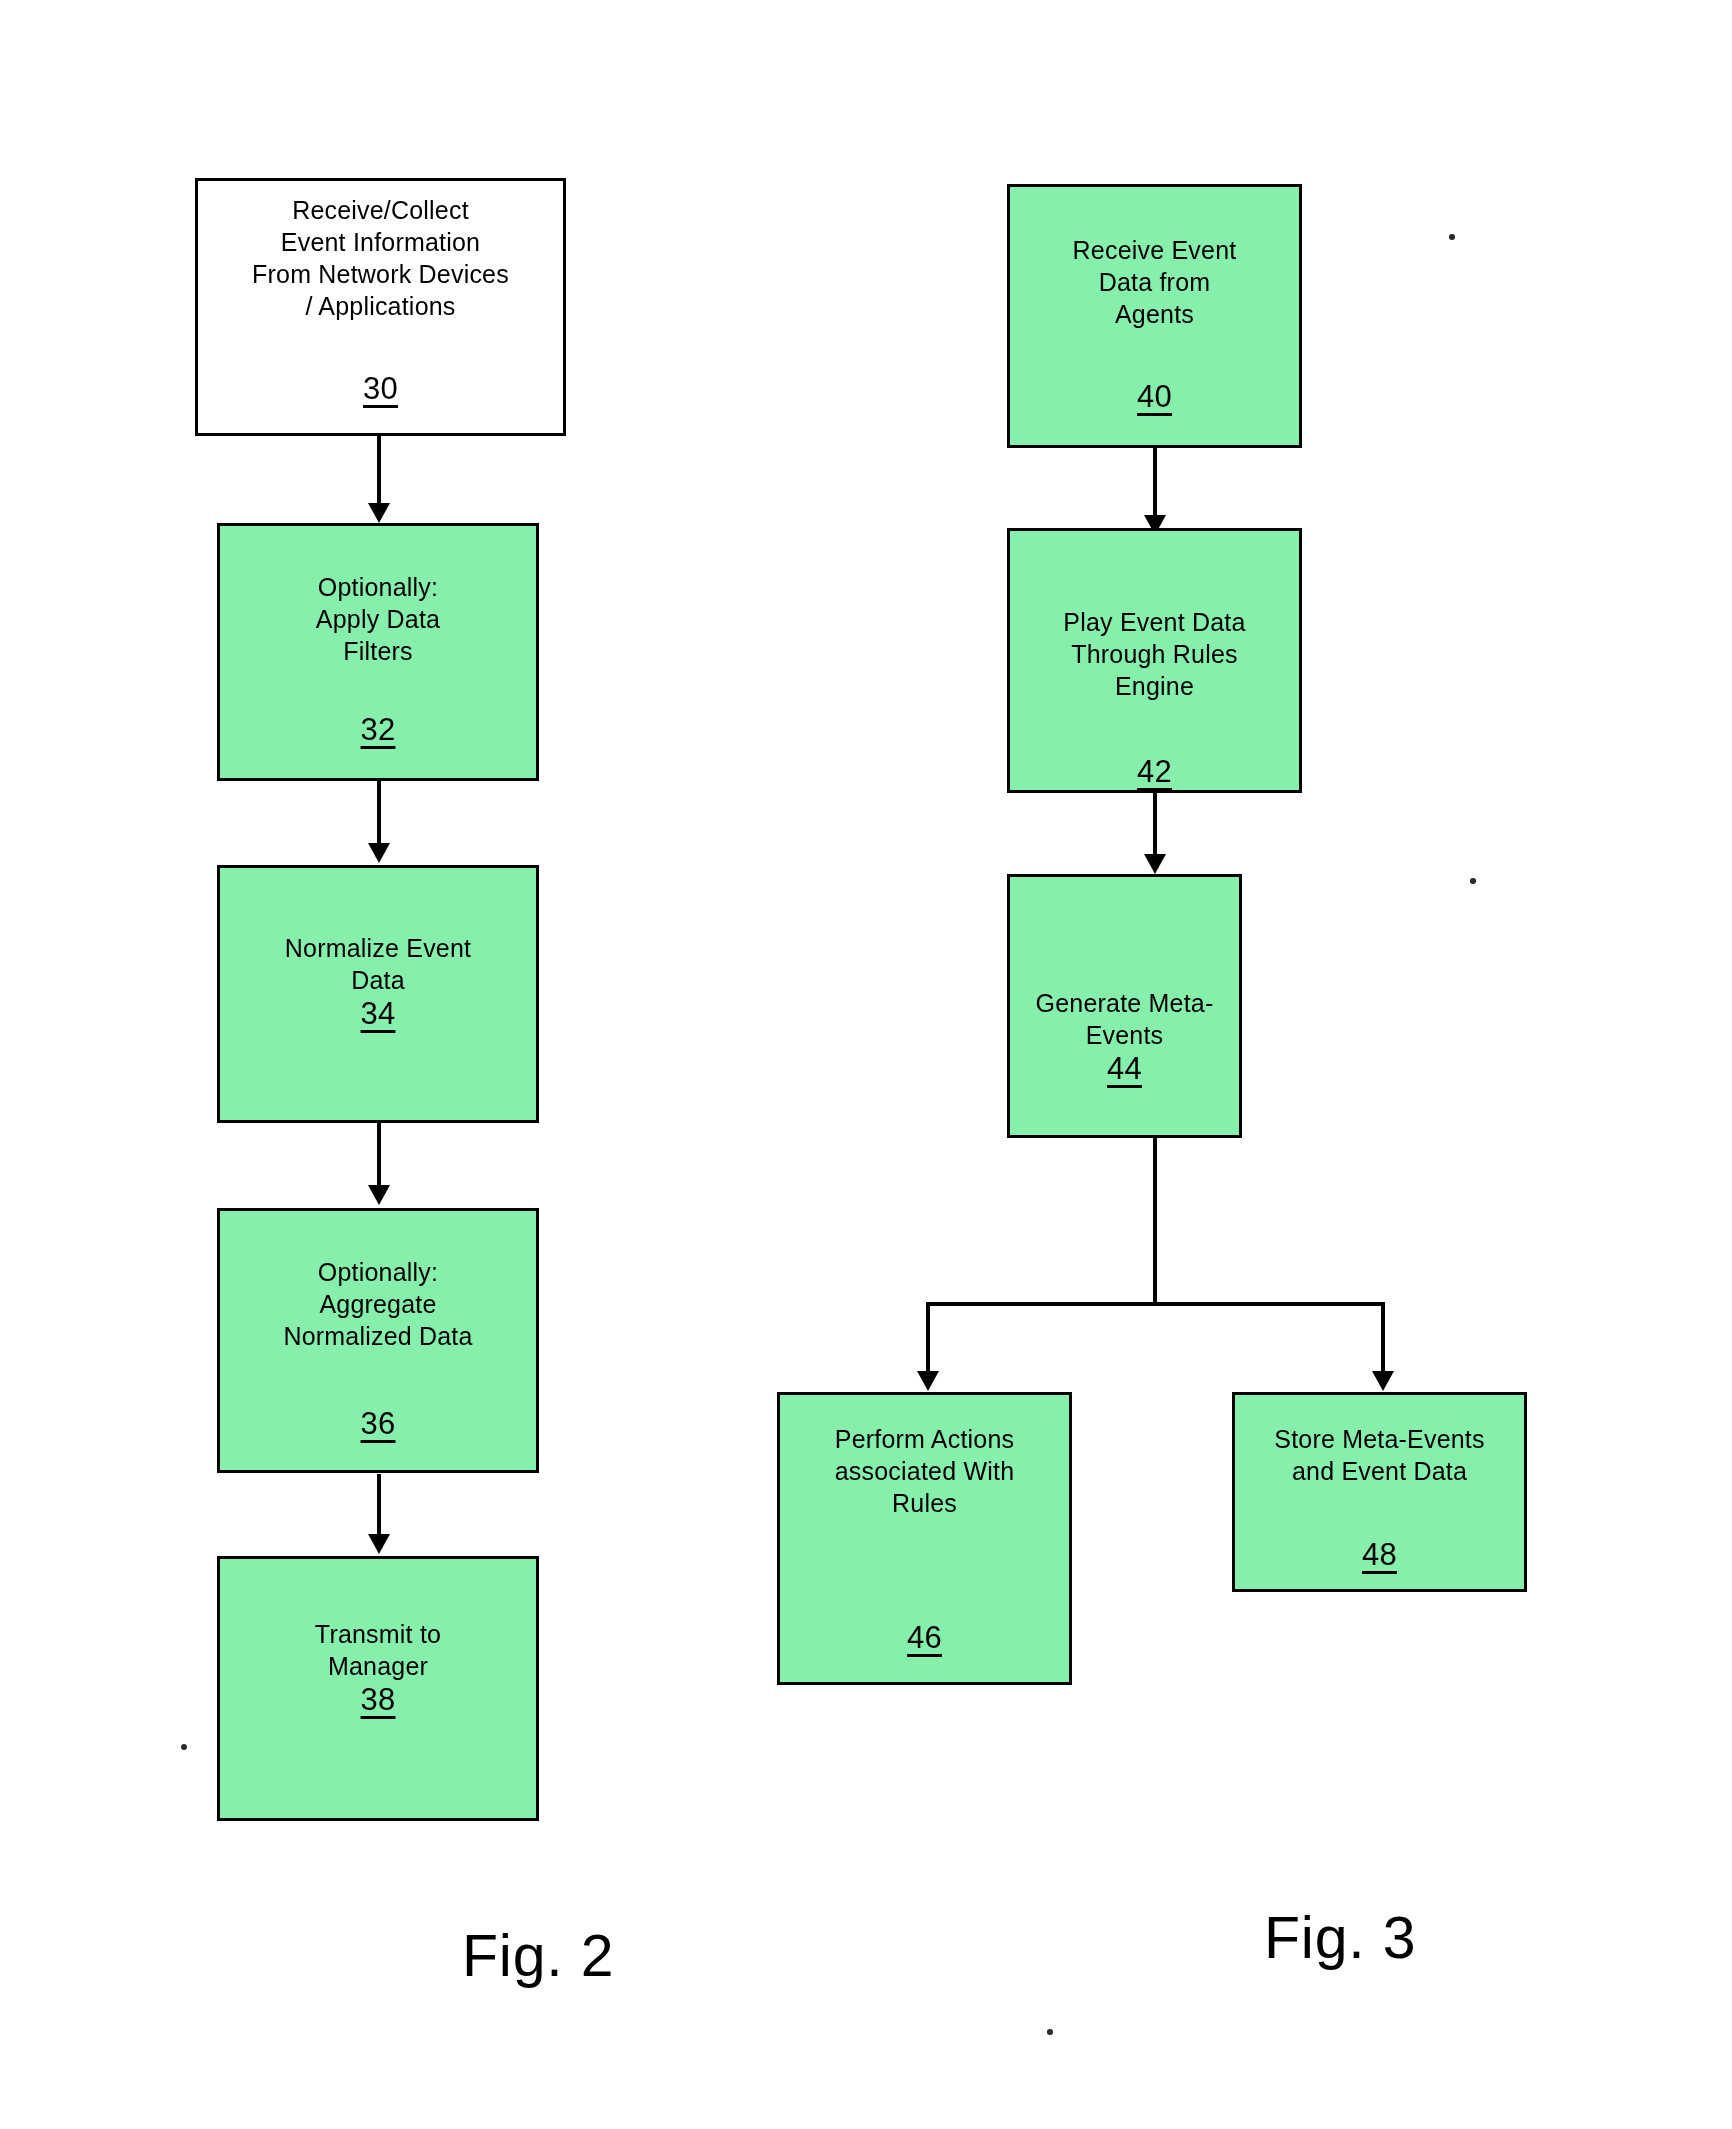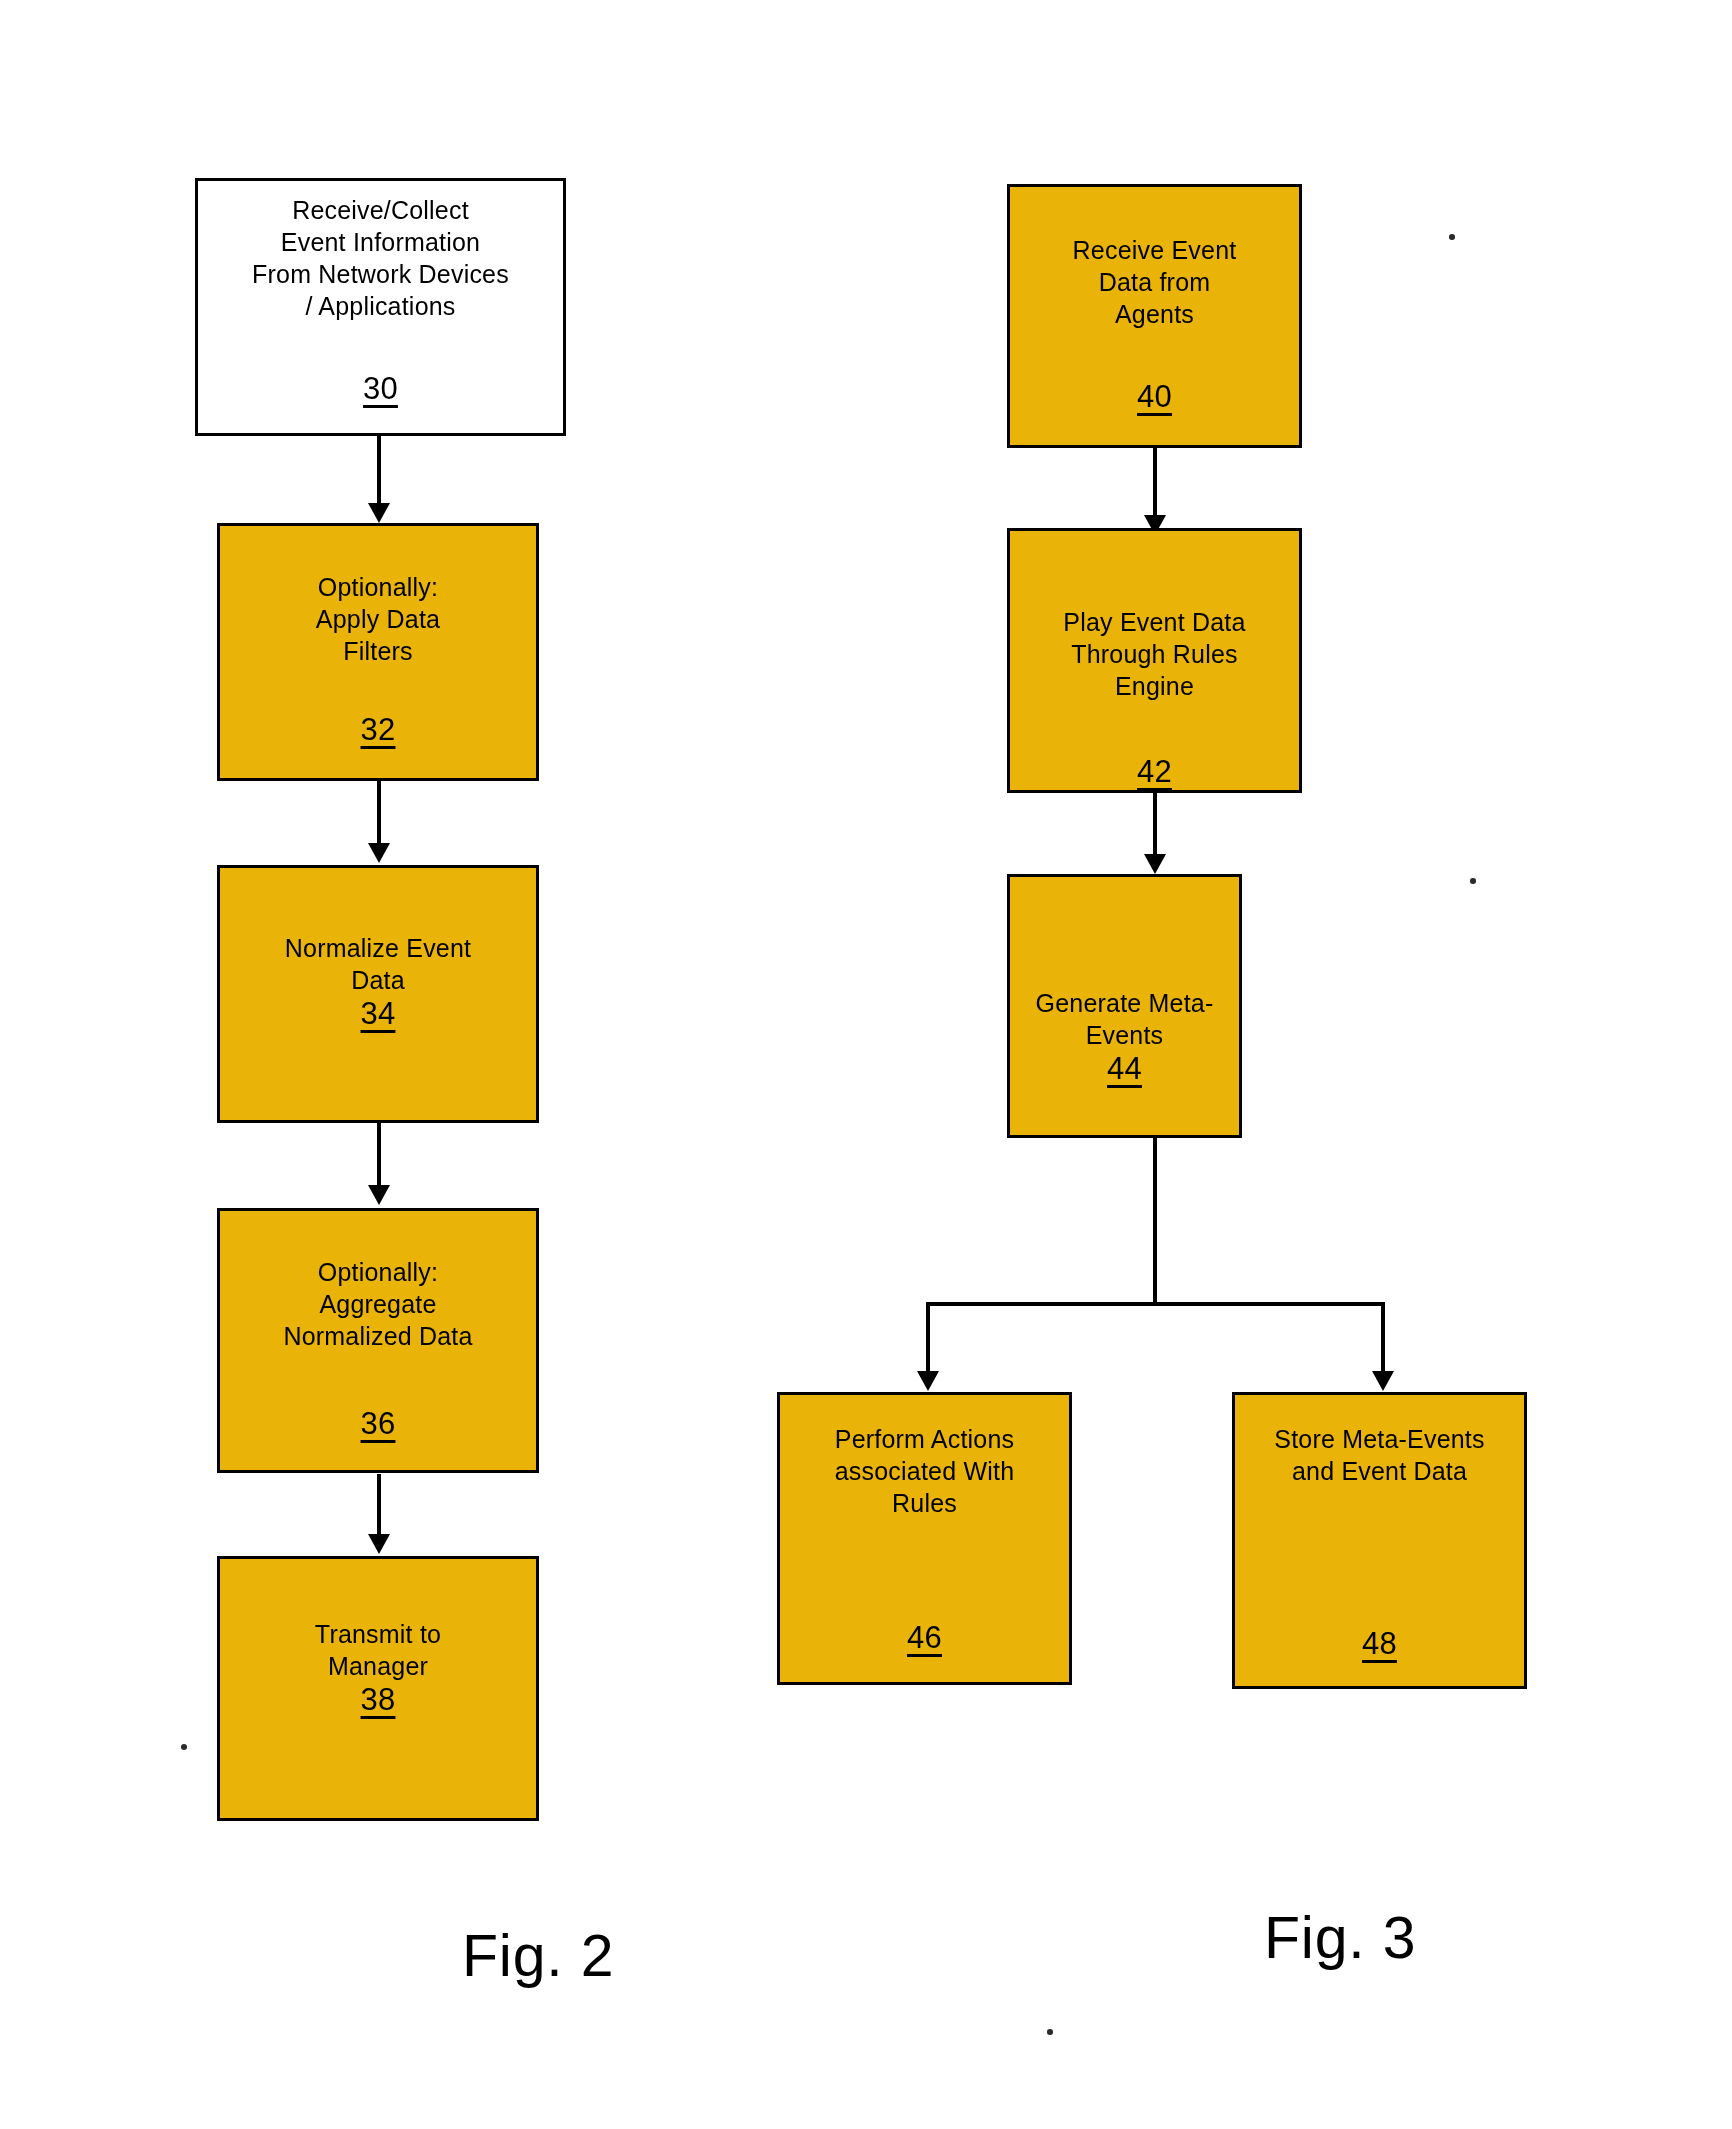--- a/index.html
+++ b/index.html
@@ -19,21 +19,21 @@
   .sheet {
     position: absolute;
     inset: 0;
   }
 
   
   .fbox {
     position: absolute;
     box-sizing: border-box;
     border: 3.9px solid #000000;
-    background: #eab308;
+    background: #86efac;
     display: flex;
     flex-direction: column;
     align-items: center;
   }
   .fbox .ftext {
     font-size: 25px;
     line-height: 1.28;
     text-align: center;
     white-space: pre-line;
     letter-spacing: 0.2px;
@@ -168,21 +168,21 @@
   <div class="vline" style="left:1381px; top:1302px; height:72px;"></div>
   <div class="arrowhead" style="left:1372px; top:1371px;"></div>
 
   <div class="fbox" style="left:777px; top:1392px; width:295px; height:293px; padding-top:28px; justify-content:space-between; padding-bottom:26px;">
     <div class="ftext">Perform Actions
 associated With
 Rules</div>
     <div class="fnum">46</div>
   </div>
 
-  <div class="fbox" style="left:1232px; top:1392px; width:295px; height:297px; padding-top:28px; justify-content:space-between; padding-bottom:24px;align-items:center;">
+  <div class="fbox" style="left:1232px; top:1392px; width:295px; height:200px; padding-top:28px; justify-content:space-between; padding-bottom:16px;align-items:center;">
     <div class="ftext">Store Meta-Events
 and Event Data</div>
     <div class="fnum">48</div>
   </div>
 
   <div class="caption" style="left:1264px; top:1904px;">Fig. 3</div>
 
   <div class="speck" style="left:1449px; top:234px; width:5.5px; height:5.5px;"></div>
   <div class="speck" style="left:1470px; top:878px; width:5.5px; height:5.5px;"></div>
   <div class="speck" style="left:181px; top:1744px; width:6.2px; height:6.2px;"></div>

